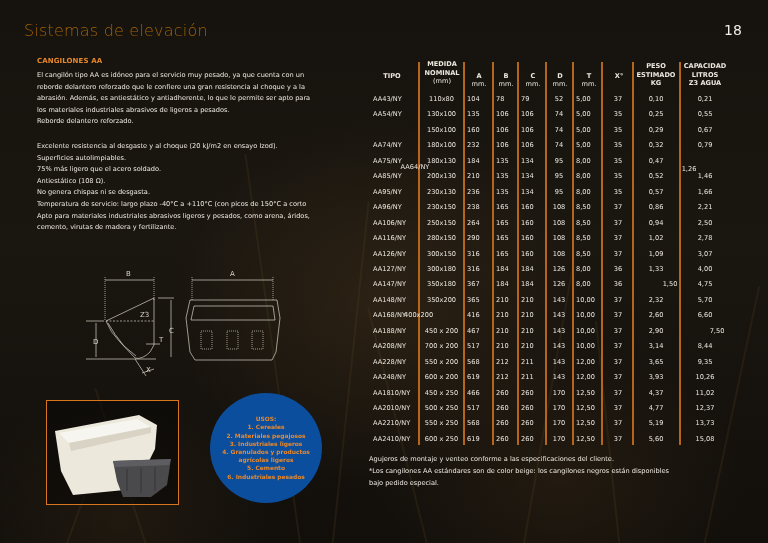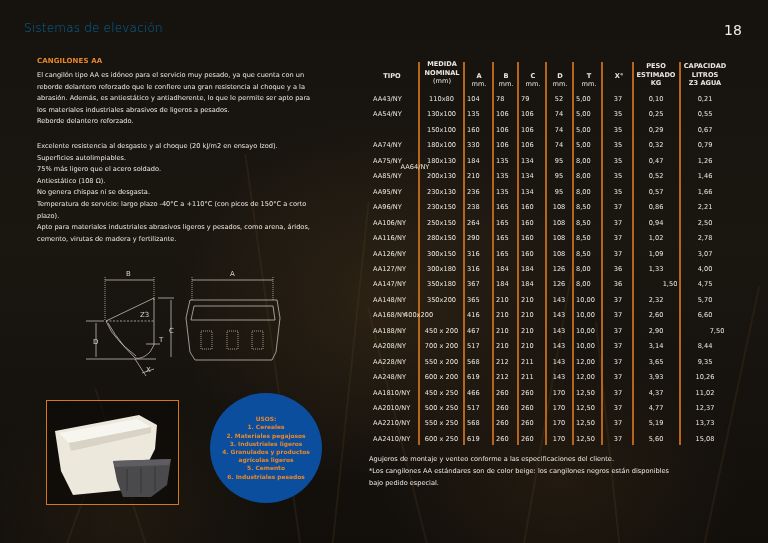--- a/index.html
+++ b/index.html
@@ -11,21 +11,21 @@
     background:
       radial-gradient(ellipse 300px 260px at 380px 300px, rgba(60,44,24,0.55), rgba(0,0,0,0) 70%),
       radial-gradient(ellipse 260px 200px at 560px 480px, rgba(50,36,20,0.5), rgba(0,0,0,0) 70%),
       radial-gradient(ellipse 220px 180px at 120px 520px, rgba(45,34,20,0.5), rgba(0,0,0,0) 70%),
       linear-gradient(180deg, #16130e 0%, #1a1610 45%, #120f0b 100%);
   }
   .stalk { position: absolute; border-left: 2px solid rgba(90,68,38,0.22); transform-origin: bottom; }
   .title {
     position: absolute; left: 24px; top: 21px;
     font-family: "DejaVu Sans", sans-serif; font-weight: 300;
-    font-size: 12px; color: #0369a1; letter-spacing: 0.2px;
+    font-size: 16px; color: #a16207; letter-spacing: 0.2px;
   }
   .page-num { position: absolute; left: 724px; top: 22px; font-size: 14px; color: #f0ede6; }
   .section-head {
     position: absolute; left: 37px; top: 57px;
     font-size: 7px; font-weight: bold; color: #e8882a; letter-spacing: 0.1px;
   }
   .para { position: absolute; left: 37px; width: 320px; font-size: 6.6px; line-height: 11.6px; color: #ece8e0; }
   .para div { white-space: nowrap; }
   .p1 { top: 70px; }
   .p2 { top: 141px; }
@@ -76,21 +76,20 @@
   <div>los materiales industriales abrasivos de ligeros a pesados.</div>
   <div>Reborde delantero reforzado.</div>
 </div>
 <div class="para p2">
   <div>Excelente resistencia al desgaste y al choque (20 kJ/m2 en ensayo Izod).</div>
   <div>Superficies autolimpiables.</div>
   <div>75% más ligero que el acero soldado.</div>
   <div>Antiestático (108 Ω).</div>
   <div>No genera chispas ni se desgasta.</div>
   <div>Temperatura de servicio: largo plazo -40°C a +110°C (con picos de 150°C a corto</div>
-  <div>plazo).</div>
   <div>Apto para materiales industriales abrasivos ligeros y pesados, como arena, áridos,</div>
   <div>cemento, virutas de madera y fertilizante.</div>
 </div>
 
 <div class="diagram">
   <svg width="260" height="120" viewBox="0 0 260 120" fill="none" stroke="#d8d2c6" stroke-width="0.7">
 
     <line x1="25" y1="17" x2="25" y2="60" stroke-dasharray="1 1"></line>
     <line x1="74" y1="17" x2="74" y2="40" stroke-dasharray="1 1"></line>
     <line x1="25" y1="20" x2="74" y2="20"></line>
@@ -236,40 +235,40 @@
         <div class="cell" style="left: 521px; width: 22px; text-align: left;">106</div>
         <div class="cell" style="left: 549px; width: 20px; text-align: center;">74</div>
         <div class="cell" style="left: 576px; width: 24px; text-align: left;">5,00</div>
         <div class="cell" style="left: 604px; width: 28px; text-align: center;">35</div>
         <div class="cell" style="left: 634px; width: 44px; text-align: center;">0,29</div>
         <div class="cell" style="left: 681px; width: 48px; text-align: center;">0,67</div>
       </div>
       <div class="row" style="top: 141.35px; left: 0px;">
         <div class="cell" style="left: 373px; width: 44px; text-align: left;">AA74/NY</div>
         <div class="cell" style="left: 420px; width: 43px; text-align: center;">180x100</div>
-        <div class="cell" style="left: 467px; width: 24px; text-align: left;">330</div>
+        <div class="cell" style="left: 467px; width: 24px; text-align: left;">232</div>
         <div class="cell" style="left: 496px; width: 20px; text-align: left;">106</div>
         <div class="cell" style="left: 521px; width: 22px; text-align: left;">106</div>
         <div class="cell" style="left: 549px; width: 20px; text-align: center;">74</div>
         <div class="cell" style="left: 576px; width: 24px; text-align: left;">5,00</div>
         <div class="cell" style="left: 604px; width: 28px; text-align: center;">35</div>
         <div class="cell" style="left: 634px; width: 44px; text-align: center;">0,32</div>
         <div class="cell" style="left: 681px; width: 48px; text-align: center;">0,79</div>
       </div>
       <div class="row" style="top: 156.8px; left: 0px;">
         <div class="cell" style="left: 373px; width: 44px; text-align: left;">AA75/NY</div>
         <div class="cell" style="left: 420px; width: 43px; text-align: center;">180x130</div>
         <div class="cell" style="left: 467px; width: 24px; text-align: left;">184</div>
         <div class="cell" style="left: 496px; width: 20px; text-align: left;">135</div>
         <div class="cell" style="left: 521px; width: 22px; text-align: left;">134</div>
         <div class="cell" style="left: 549px; width: 20px; text-align: center;">95</div>
         <div class="cell" style="left: 576px; width: 24px; text-align: left;">8,00</div>
         <div class="cell" style="left: 604px; width: 28px; text-align: center;">35</div>
         <div class="cell" style="left: 634px; width: 44px; text-align: center;">0,47</div>
-        <div class="cell" style="left: 681px; width: 48px; text-align: center;">1,26</div>
+        <div class="cell" style="left: 665px; width: 48px; text-align: center; margin-top: 8px;">1,26</div>
       </div>
       <div class="row" style="top: 172.25px; left: 0px;">
         <div class="cell" style="left: 373px; width: 44px; text-align: left;">AA85/NY</div>
         <div class="cell" style="left: 420px; width: 43px; text-align: center;">200x130</div>
         <div class="cell" style="left: 467px; width: 24px; text-align: left;">210</div>
         <div class="cell" style="left: 496px; width: 20px; text-align: left;">135</div>
         <div class="cell" style="left: 521px; width: 22px; text-align: left;">134</div>
         <div class="cell" style="left: 549px; width: 20px; text-align: center;">95</div>
         <div class="cell" style="left: 576px; width: 24px; text-align: left;">8,00</div>
         <div class="cell" style="left: 604px; width: 28px; text-align: center;">35</div>

